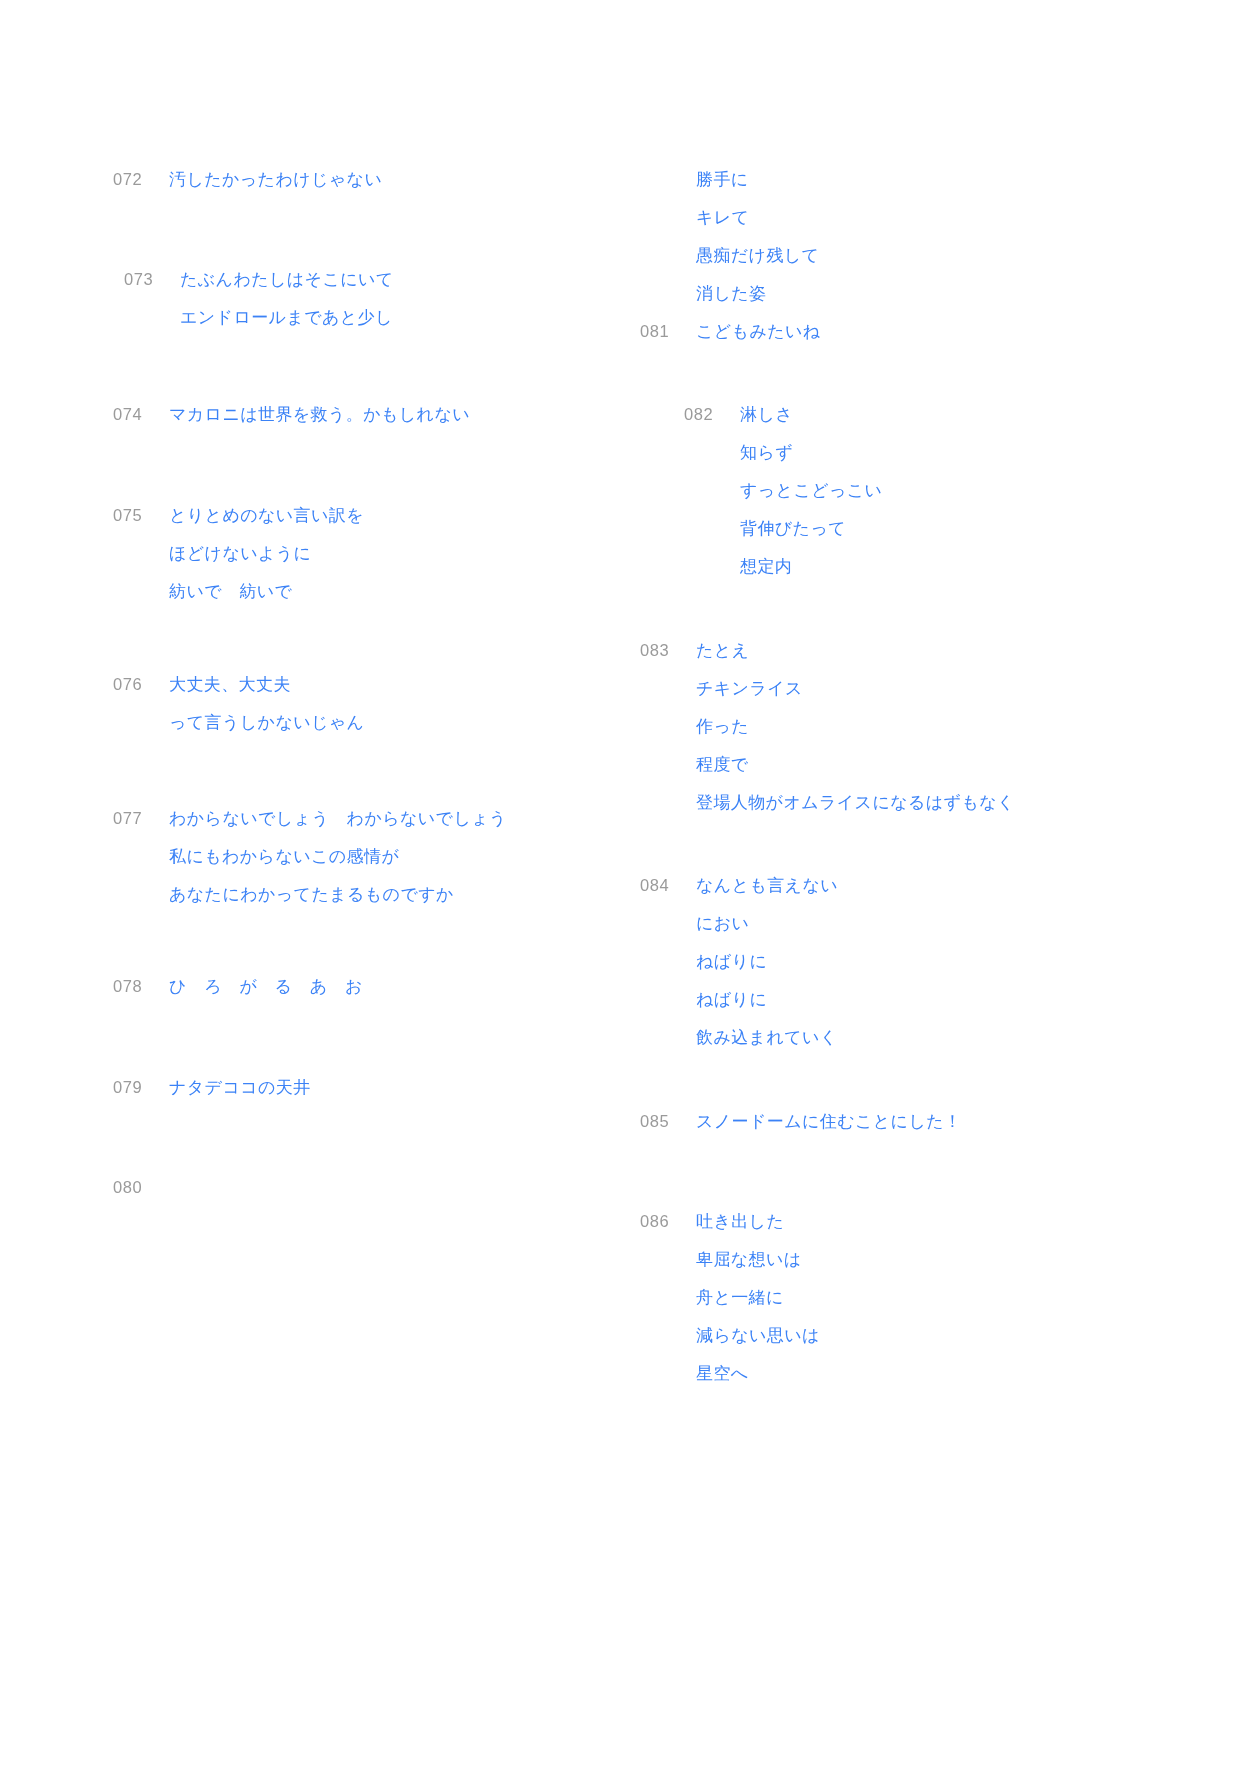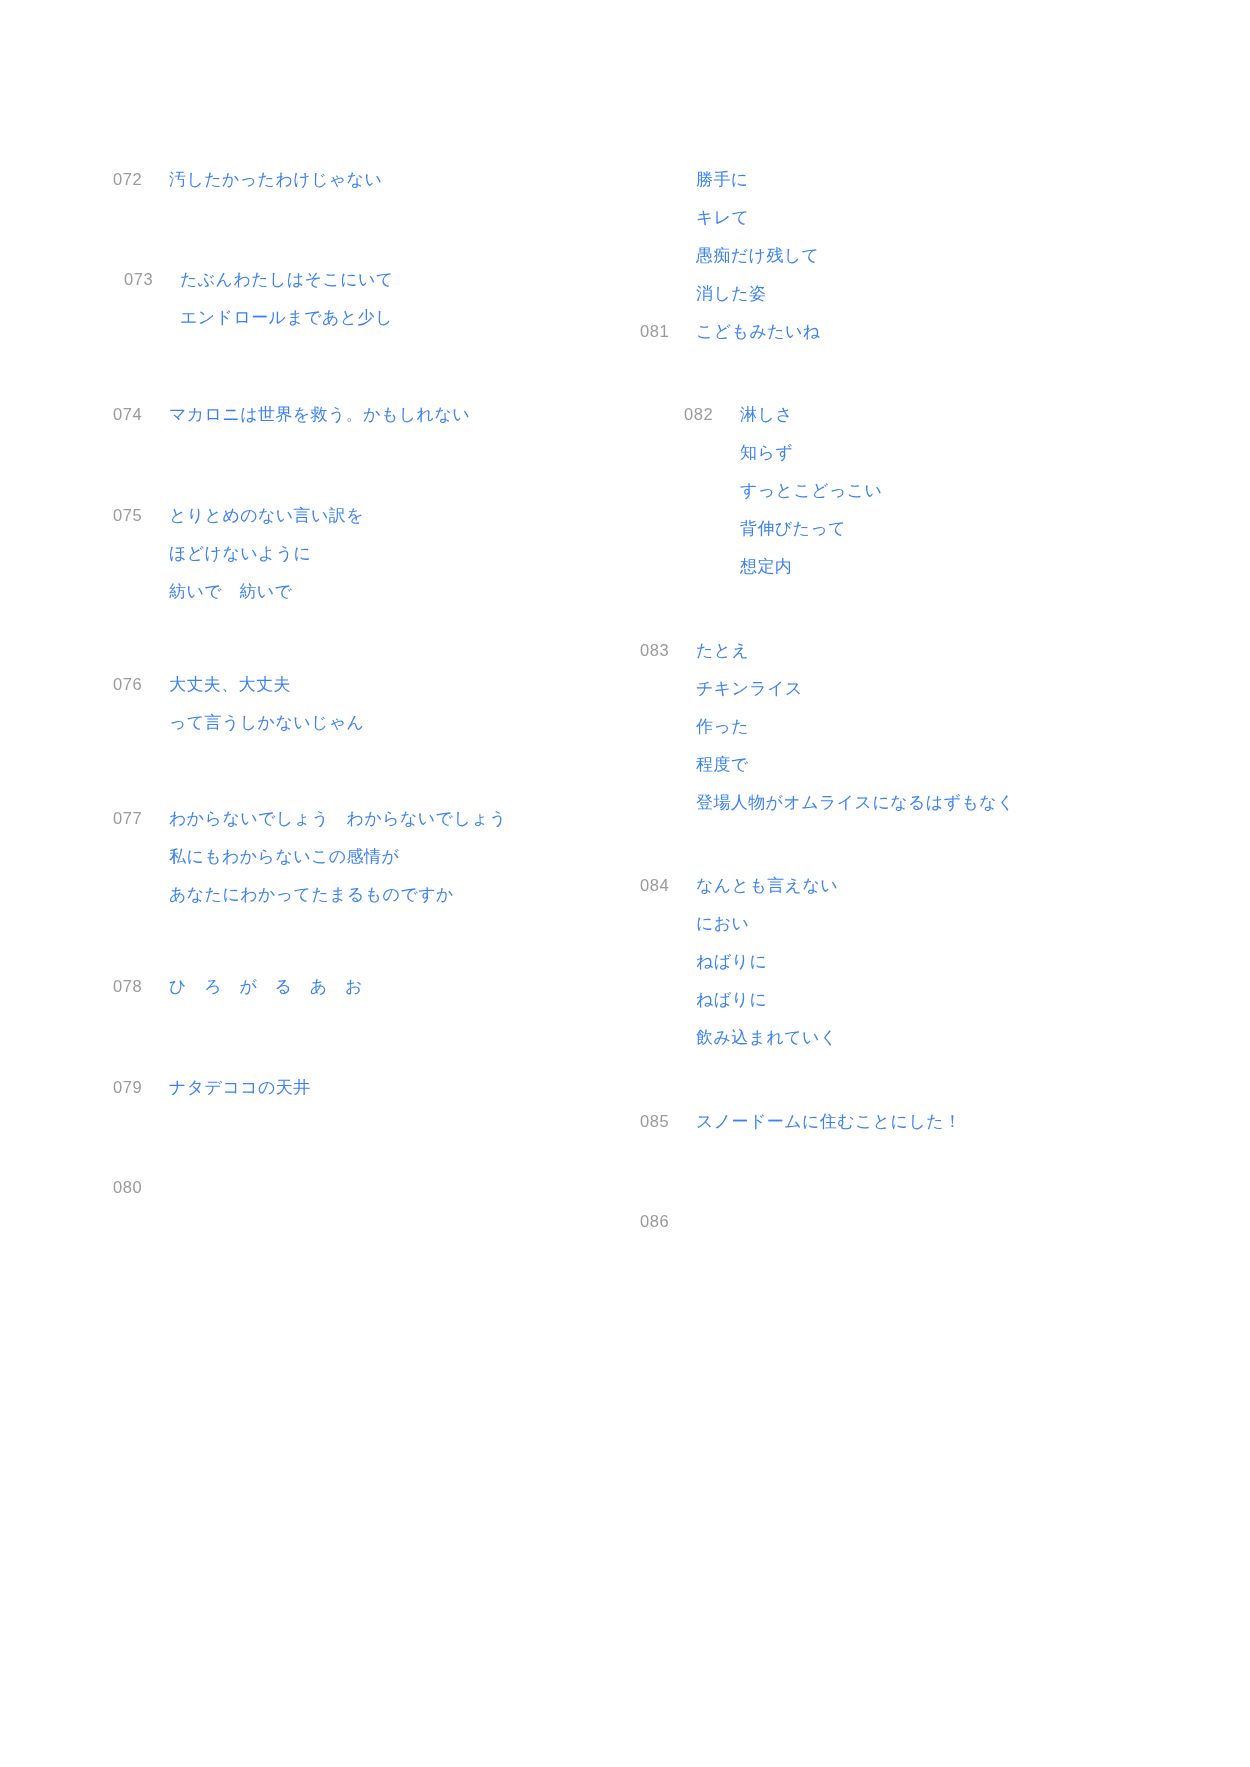--- a/index.html
+++ b/index.html
@@ -174,16 +174,23 @@
           </div>
         </div>
         <div class="entry" style="top: 942px;">
           <div class="entry-num">085</div>
           <div class="entry-lines">
             <div class="line">スノードームに住むことにした！</div>
           </div>
         </div>
         <div class="entry" style="top: 1042px;">
           <div class="entry-num">086</div>
+          <div class="entry-lines">
+            <div class="line">吐き出した</div>
+            <div class="line">卑屈な想いは</div>
+            <div class="line">舟と一緒に</div>
+            <div class="line">減らない思いは</div>
+            <div class="line">星空へ</div>
+          </div>
         </div>
       </div>
   </div>
 </div>
 
 </body></html>

